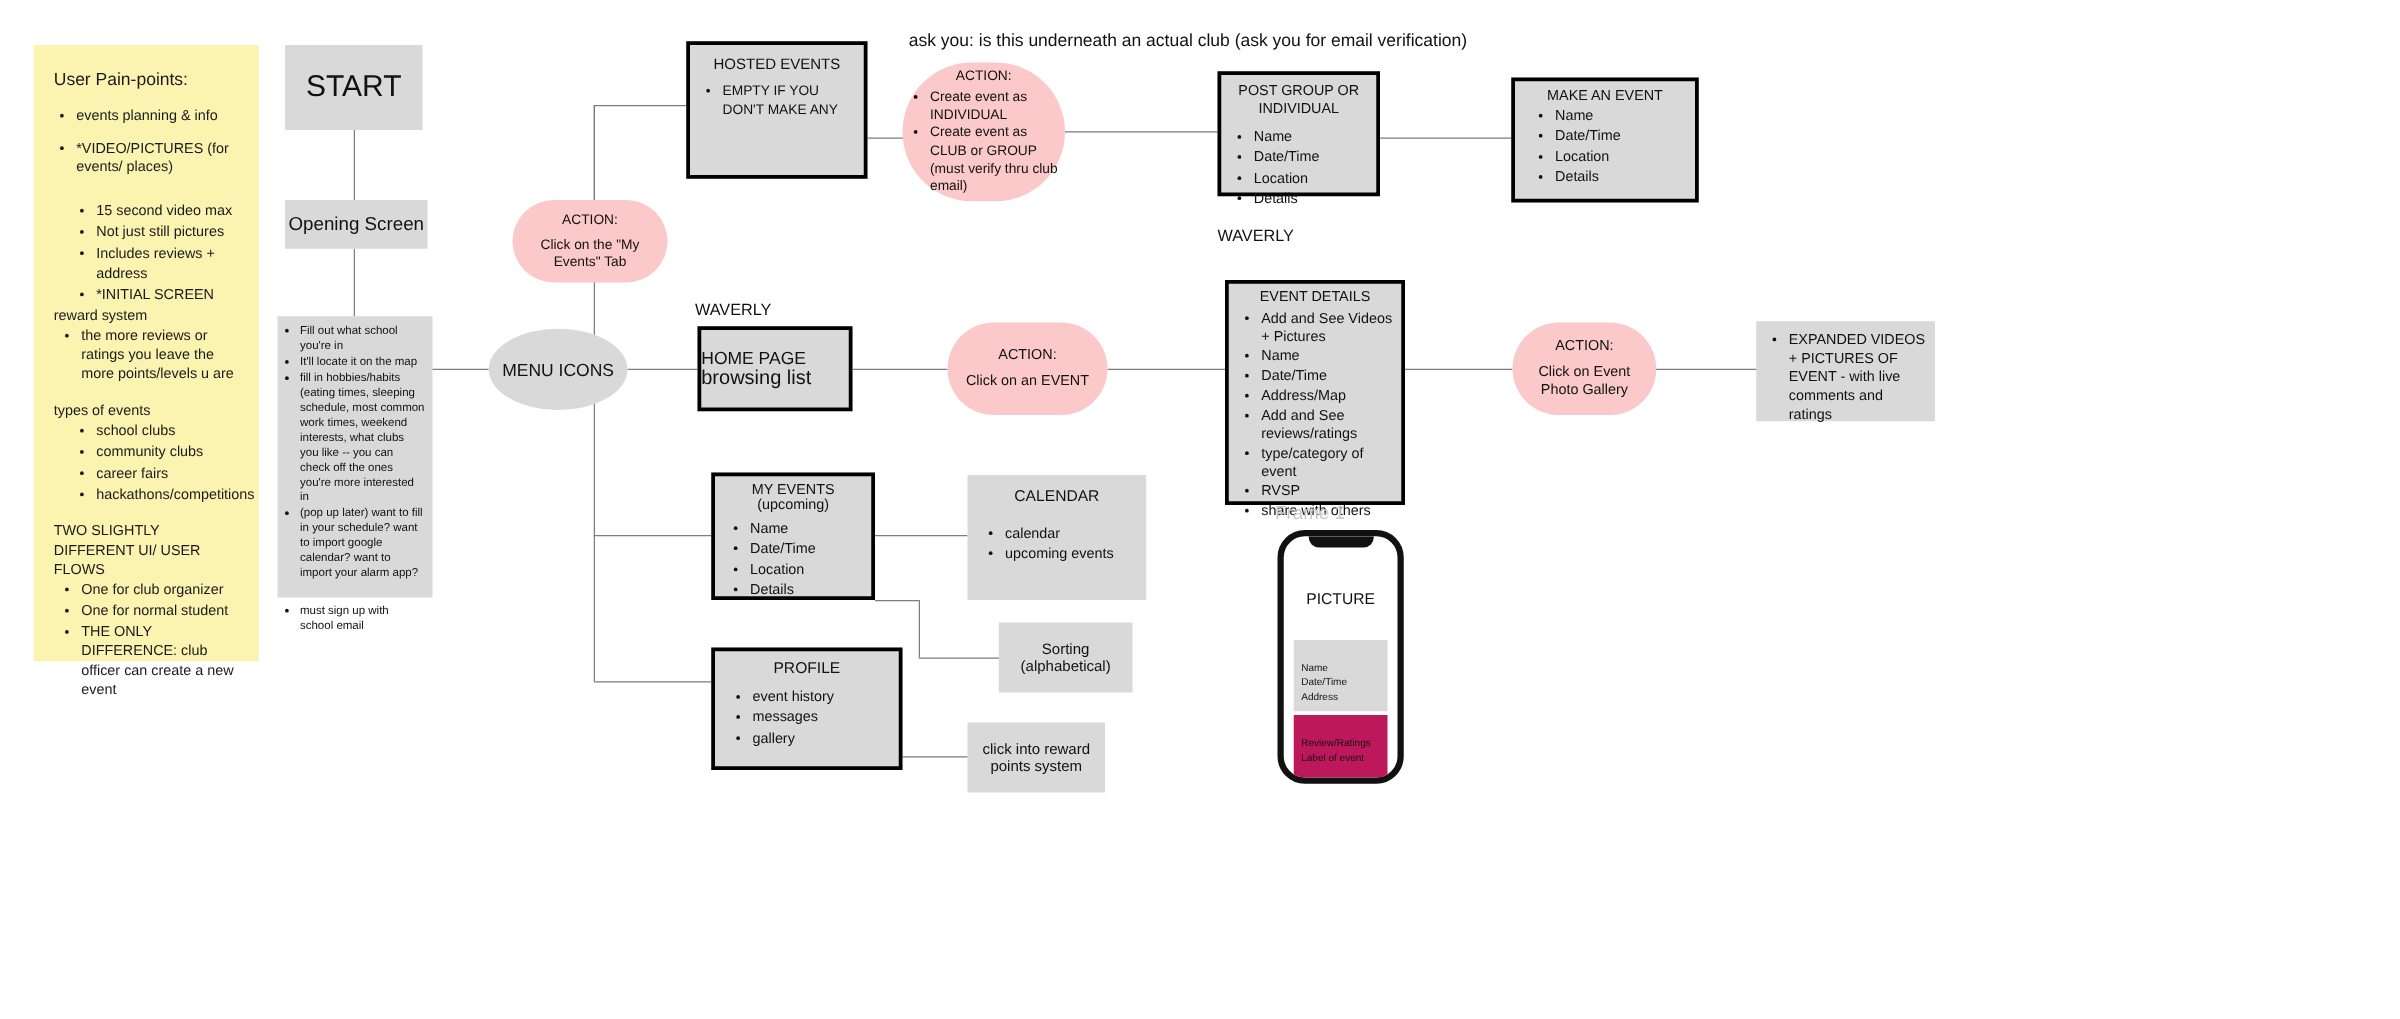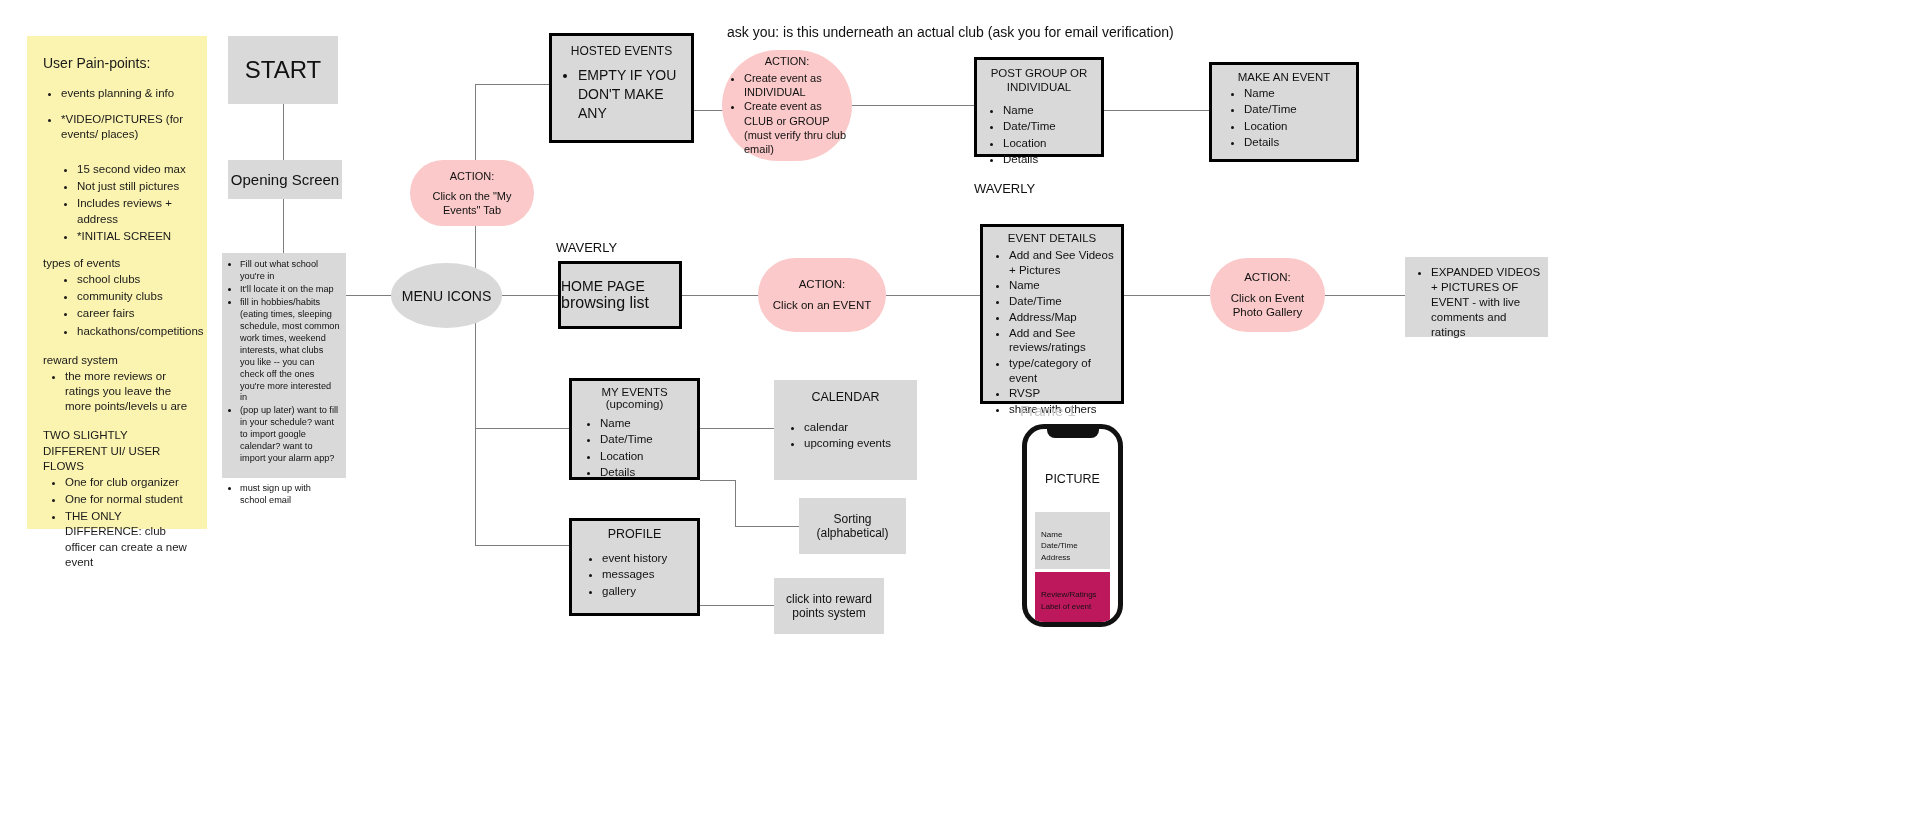--- a/index.html
+++ b/index.html
@@ -201,36 +201,36 @@
       <li>
         <span>*VIDEO/PICTURES (for events/ places)</span>
         <ul>
           <li>15 second video max</li>
           <li>Not just still pictures</li>
           <li>Includes reviews + address</li>
           <li>*INITIAL SCREEN</li>
         </ul>
       </li>
     </ul>
+    <div class="grp">
+      <div class="hdr">reward system</div>
+      <ul style="padding-left:22px;">
+        <li>the more reviews or ratings you leave the more points/levels u are</li>
+      </ul>
+    </div>
     <div class="grp" style="margin-top:12px;">
       <div class="hdr">types of events</div>
       <ul style="padding-left:34px;">
         <li>school clubs</li>
         <li>community clubs</li>
         <li>career fairs</li>
         <li>hackathons/competitions</li>
       </ul>
     </div>
     <div class="grp">
-      <div class="hdr">reward system</div>
-      <ul style="padding-left:22px;">
-        <li>the more reviews or ratings you leave the more points/levels u are</li>
-      </ul>
-    </div>
-    <div class="grp">
       <div class="hdr-caps">TWO SLIGHTLY DIFFERENT UI/ USER FLOWS</div>
       <ul style="padding-left:22px;">
         <li>One for club organizer</li>
         <li>One for normal student</li>
         <li>THE ONLY DIFFERENCE: club officer can create a new event</li>
       </ul>
     </div>
   </div>
 
   <div class="abs gbox gbox-center" style="left:228px; top:36px; width:110px; height:68px; font-size:24px;">
@@ -257,21 +257,21 @@
     <span>MENU ICONS</span>
   </div>
 
   <div class="abs pill" style="left:410px; top:160px; width:124px; height:66px;">
     <div class="act" style="font-size:11px;">ACTION:</div>
     <div class="sub" style="font-size:11px; padding:0 14px;">Click on the "My Events" Tab</div>
   </div>
 
   <div class="abs hbox" style="left:549px; top:33px; width:145px; height:110px; padding:8px 6px;">
     <div class="title" style="font-size:12px;">HOSTED EVENTS</div>
-    <ul style="font-size:14px; padding-left:20px;">
+    <ul style="font-size:11px; padding-left:20px;">
       <li>EMPTY IF YOU DON'T MAKE ANY</li>
     </ul>
   </div>
 
   <div class="abs note-top" style="left:727px; top:24px; width:520px;">
     <span>ask you: is this underneath an actual club (ask you for email verification)</span>
   </div>
 
   <div class="abs pill" style="left:722px; top:50px; width:130px; height:111px; padding:6px 4px;">
     <div class="act" style="font-size:11px; margin-bottom:2px;">ACTION:</div>
@@ -362,21 +362,21 @@
     <ul style="font-size:11.5px; padding-left:26px;">
       <li>calendar</li>
       <li>upcoming events</li>
     </ul>
   </div>
 
   <div class="abs gbox gbox-center" style="left:799px; top:498px; width:107px; height:56px; font-size:12px; padding:0 6px;">
     <span>Sorting (alphabetical)</span>
   </div>
 
-  <div class="abs hbox" style="left:569px; top:518px; width:131px; height:98px; padding:6px 4px;">
+  <div class="abs hbox" style="left:569px; top:518px; width:153px; height:98px; padding:6px 4px;">
     <div class="title" style="font-size:12.5px; margin-bottom:10px;">PROFILE</div>
     <ul style="font-size:11.5px; padding-left:26px;">
       <li>event history</li>
       <li>messages</li>
       <li>gallery</li>
     </ul>
   </div>
 
   <div class="abs gbox gbox-center" style="left:774px; top:578px; width:110px; height:56px; font-size:12px; padding:0 6px;">
     <span>click into reward points system</span>

